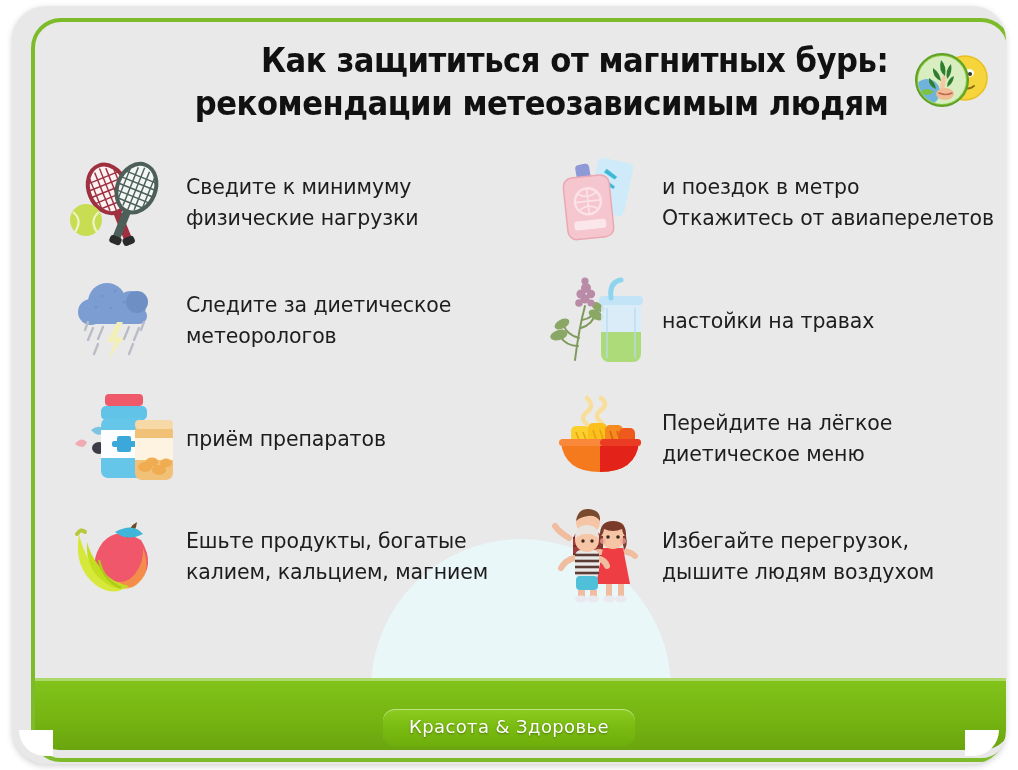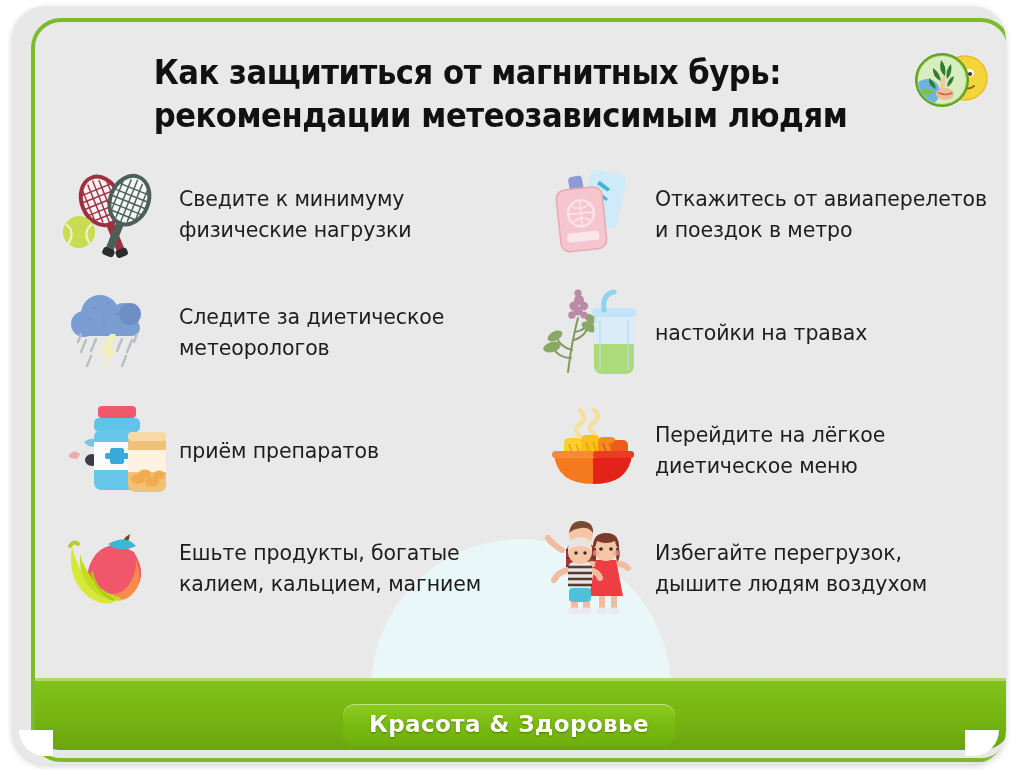--- a/index.html
+++ b/index.html
@@ -84,22 +84,22 @@
     bottom: -145px;
     width: 300px;
     height: 300px;
     border-radius: 50%;
     background: #e9f7f9;
   }
 
   
   .title-wrap {
     position: relative;
-    padding-top: 30px;
-    text-align: left;
+    padding-top: 18px;
+    text-align: right;
     z-index: 4;
   }
   .title {
     font-family: "DejaVu Sans", "Liberation Sans", sans-serif;
     font-weight: 700;
     font-size: 33px;
     line-height: 1.30;
     color: #111111;
     letter-spacing: -0.5px;
     margin: 0 auto;
@@ -114,21 +114,21 @@
     top: 26px;
     width: 78px;
     height: 72px;
     z-index: 6;
   }
 
   
   .grid {
     position: relative;
     z-index: 5;
-    margin: 18px 0 0 4px;
+    margin: 18px 0 0 11px;
     display: grid;
     grid-template-columns: 470px 470px;
     grid-template-rows: repeat(4, 118px);
     column-gap: 6px;
     padding-left: 22px;
     box-sizing: border-box;
   }
   .tip {
     display: flex;
     align-items: center;
@@ -156,22 +156,22 @@
     transform: translateX(-50%);
     bottom: 24px;
     z-index: 9;
     padding: 7px 26px 9px 26px;
     border-radius: 12px;
     background: linear-gradient(180deg, #8ccc21 0%, #79bb10 50%, #6fae0c 100%);
     box-shadow: inset 0 1px 0 rgba(255,255,255,0.45);
   }
   .footer-badge-text {
     font-family: "DejaVu Sans", "Liberation Sans", sans-serif;
-    font-weight: 700;
-    font-size: 23px;
+    font-weight: 400;
+    font-size: 18px;
     color: #ffffff;
     letter-spacing: 0.4px;
     text-shadow: 0 1px 2px rgba(0,0,0,0.35);
     white-space: nowrap;
   }
   
   .notch {
     position: absolute;
     bottom: 14px;
     width: 34px;
@@ -293,22 +293,22 @@
               <g transform="rotate(-6 46 48)">
                 <rect x="20" y="22" width="46" height="62" rx="9" fill="#f5c6cd"></rect>
                 <rect x="20" y="22" width="46" height="62" rx="9" fill="none" stroke="#eaa8b4" stroke-width="1.5"></rect>
                 <circle cx="43" cy="47" r="13" fill="none" stroke="#fbe2e7" stroke-width="2.4"></circle>
                 <path d="M30 47 h26 M43 34 v26 M33 38 q10 8 20 0 M33 56 q10 -8 20 0" stroke="#fbe2e7" stroke-width="1.7" fill="none"></path>
                 <rect x="27" y="66" width="32" height="9" rx="3" fill="#fbe7eb"></rect>
               </g>
             </svg>
           </div>
           <div class="tip-text">
+            <div>и поездок в метро</div>
             <div>Откажитесь от авиаперелетов</div>
-            <div>и поездок в метро</div>
           </div>
         </div>
 
         <div class="tip">
           <div class="tip-icon">
             <svg width="108" height="98" viewBox="0 0 108 98">
               <g fill="#7b9dd1">
                 <circle cx="38" cy="30" r="19"></circle>
                 <circle cx="62" cy="34" r="15"></circle>
                 <circle cx="22" cy="40" r="13"></circle>

